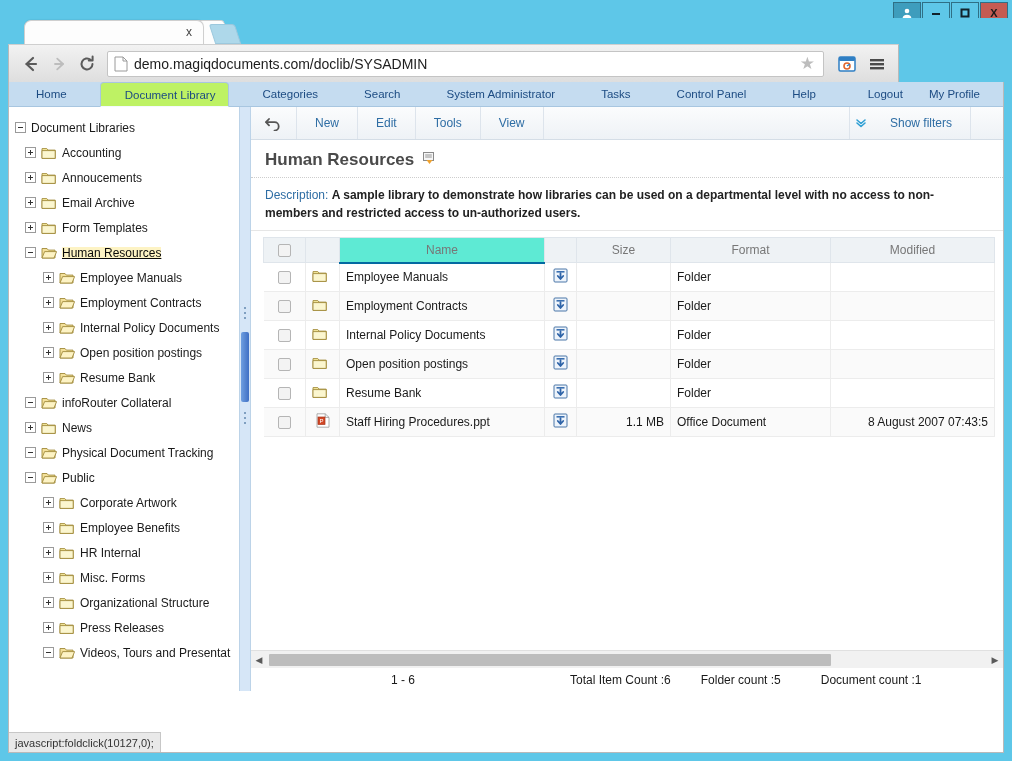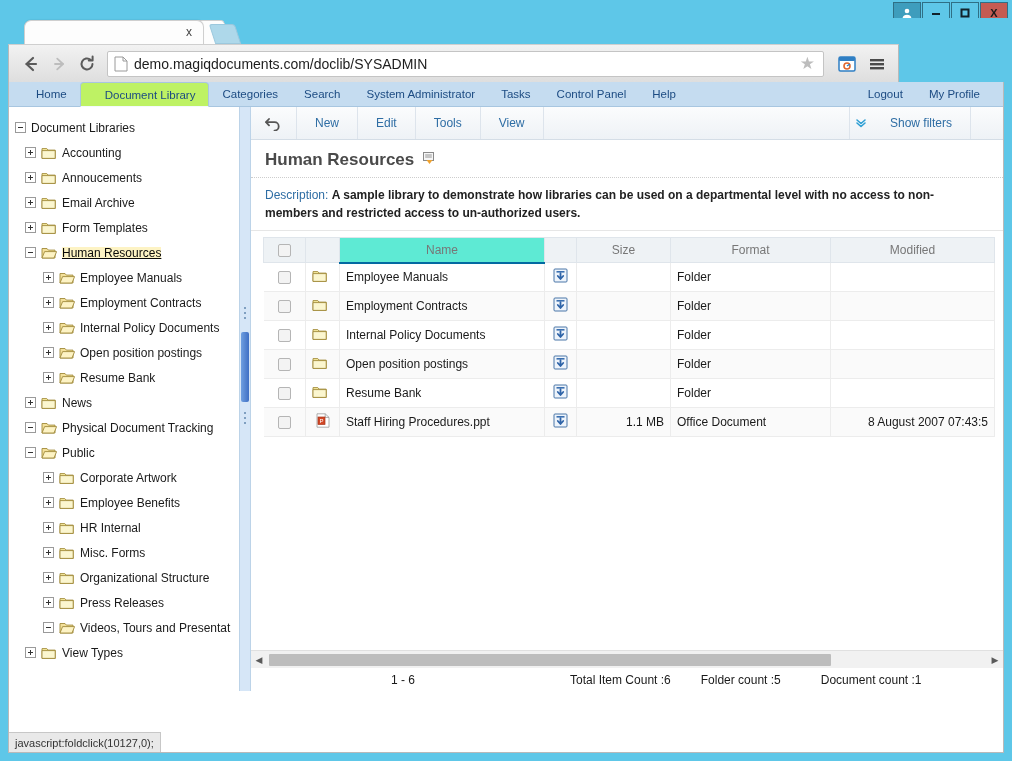--- a/index.html
+++ b/index.html
@@ -145,20 +145,21 @@
   }
 
   
   #mainnav {
     height: 25px;
     background: #c5dcf0;
     border-bottom: 1px solid #a8c6e0;
     display: flex; align-items: stretch;
     padding-left: 14px;
     font-size: 11.5px;
+    gap: 20px;
   }
   .navitem {
     display: flex; align-items: center;
     padding: 0 13px; color: #1c4b82; cursor: pointer;
     white-space: nowrap;
   }
   .navitem.active {
     background: #bef264;
     border: 1px solid #a8c6e0;
     border-bottom: 1px solid #f4f9fd;
@@ -559,20 +560,28 @@
             </div>
             <div class="tnode ind2">
               <span class="twist plus"></span>
               <svg width="16" height="14" viewBox="0 0 16 14" class="tfolder">
                 <path d="M1 12V2.5h5l1.4 1.6H14V12z" fill="#f3e09a" stroke="#a08a3a" stroke-width=".9"></path>
                 <path d="M1 12 L3.6 5.6 H15.6 L13 12 Z" fill="#fdf3c4" stroke="#a08a3a" stroke-width=".9"></path>
               </svg>
               <span class="tlabel">Resume Bank</span>
             </div>
             <div class="tnode ind1">
+              <span class="twist"></span>
+              <svg width="16" height="14" viewBox="0 0 16 14" class="tfolder">
+                <path d="M1 12V2.5h5l1.4 1.6H14V12z" fill="#f3e09a" stroke="#a08a3a" stroke-width=".9"></path>
+                <path d="M1 12 L3.6 5.6 H15.6 L13 12 Z" fill="#fdf3c4" stroke="#a08a3a" stroke-width=".9"></path>
+              </svg>
+              <span class="tlabel">infoRouter Collateral</span>
+            </div>
+            <div class="tnode ind1">
               <span class="twist plus"></span>
               <svg width="16" height="14" viewBox="0 0 16 14" class="tfolder">
                 <path d="M1 12.4V2.6h4.8l1.3 1.5H14.2v8.3z" fill="#f7ec9f" stroke="#a08a3a" stroke-width=".9"></path>
                 <path d="M1 12.4V4.6h13.2v7.8z" fill="#fbf6cf" stroke="#a08a3a" stroke-width=".9"></path>
               </svg>
               <span class="tlabel">News</span>
             </div>
             <div class="tnode ind1">
               <span class="twist"></span>
               <svg width="16" height="14" viewBox="0 0 16 14" class="tfolder">
@@ -637,28 +646,20 @@
               </svg>
               <span class="tlabel">Press Releases</span>
             </div>
             <div class="tnode ind2">
               <span class="twist"></span>
               <svg width="16" height="14" viewBox="0 0 16 14" class="tfolder">
                 <path d="M1 12V2.5h5l1.4 1.6H14V12z" fill="#f3e09a" stroke="#a08a3a" stroke-width=".9"></path>
                 <path d="M1 12 L3.6 5.6 H15.6 L13 12 Z" fill="#fdf3c4" stroke="#a08a3a" stroke-width=".9"></path>
               </svg>
               <span class="tlabel">Videos, Tours and Presentat</span>
-            </div>
-            <div class="tnode ind1">
-              <span class="twist plus"></span>
-              <svg width="16" height="14" viewBox="0 0 16 14" class="tfolder">
-                <path d="M1 12.4V2.6h4.8l1.3 1.5H14.2v8.3z" fill="#f7ec9f" stroke="#a08a3a" stroke-width=".9"></path>
-                <path d="M1 12.4V4.6h13.2v7.8z" fill="#fbf6cf" stroke="#a08a3a" stroke-width=".9"></path>
-              </svg>
-              <span class="tlabel">View Types</span>
             </div>
           </div>
       </div>
 
       <div id="splitter">
         <div class="dotcol" style="top:200px">
             <i></i>
             <i></i>
             <i></i>
           </div>

